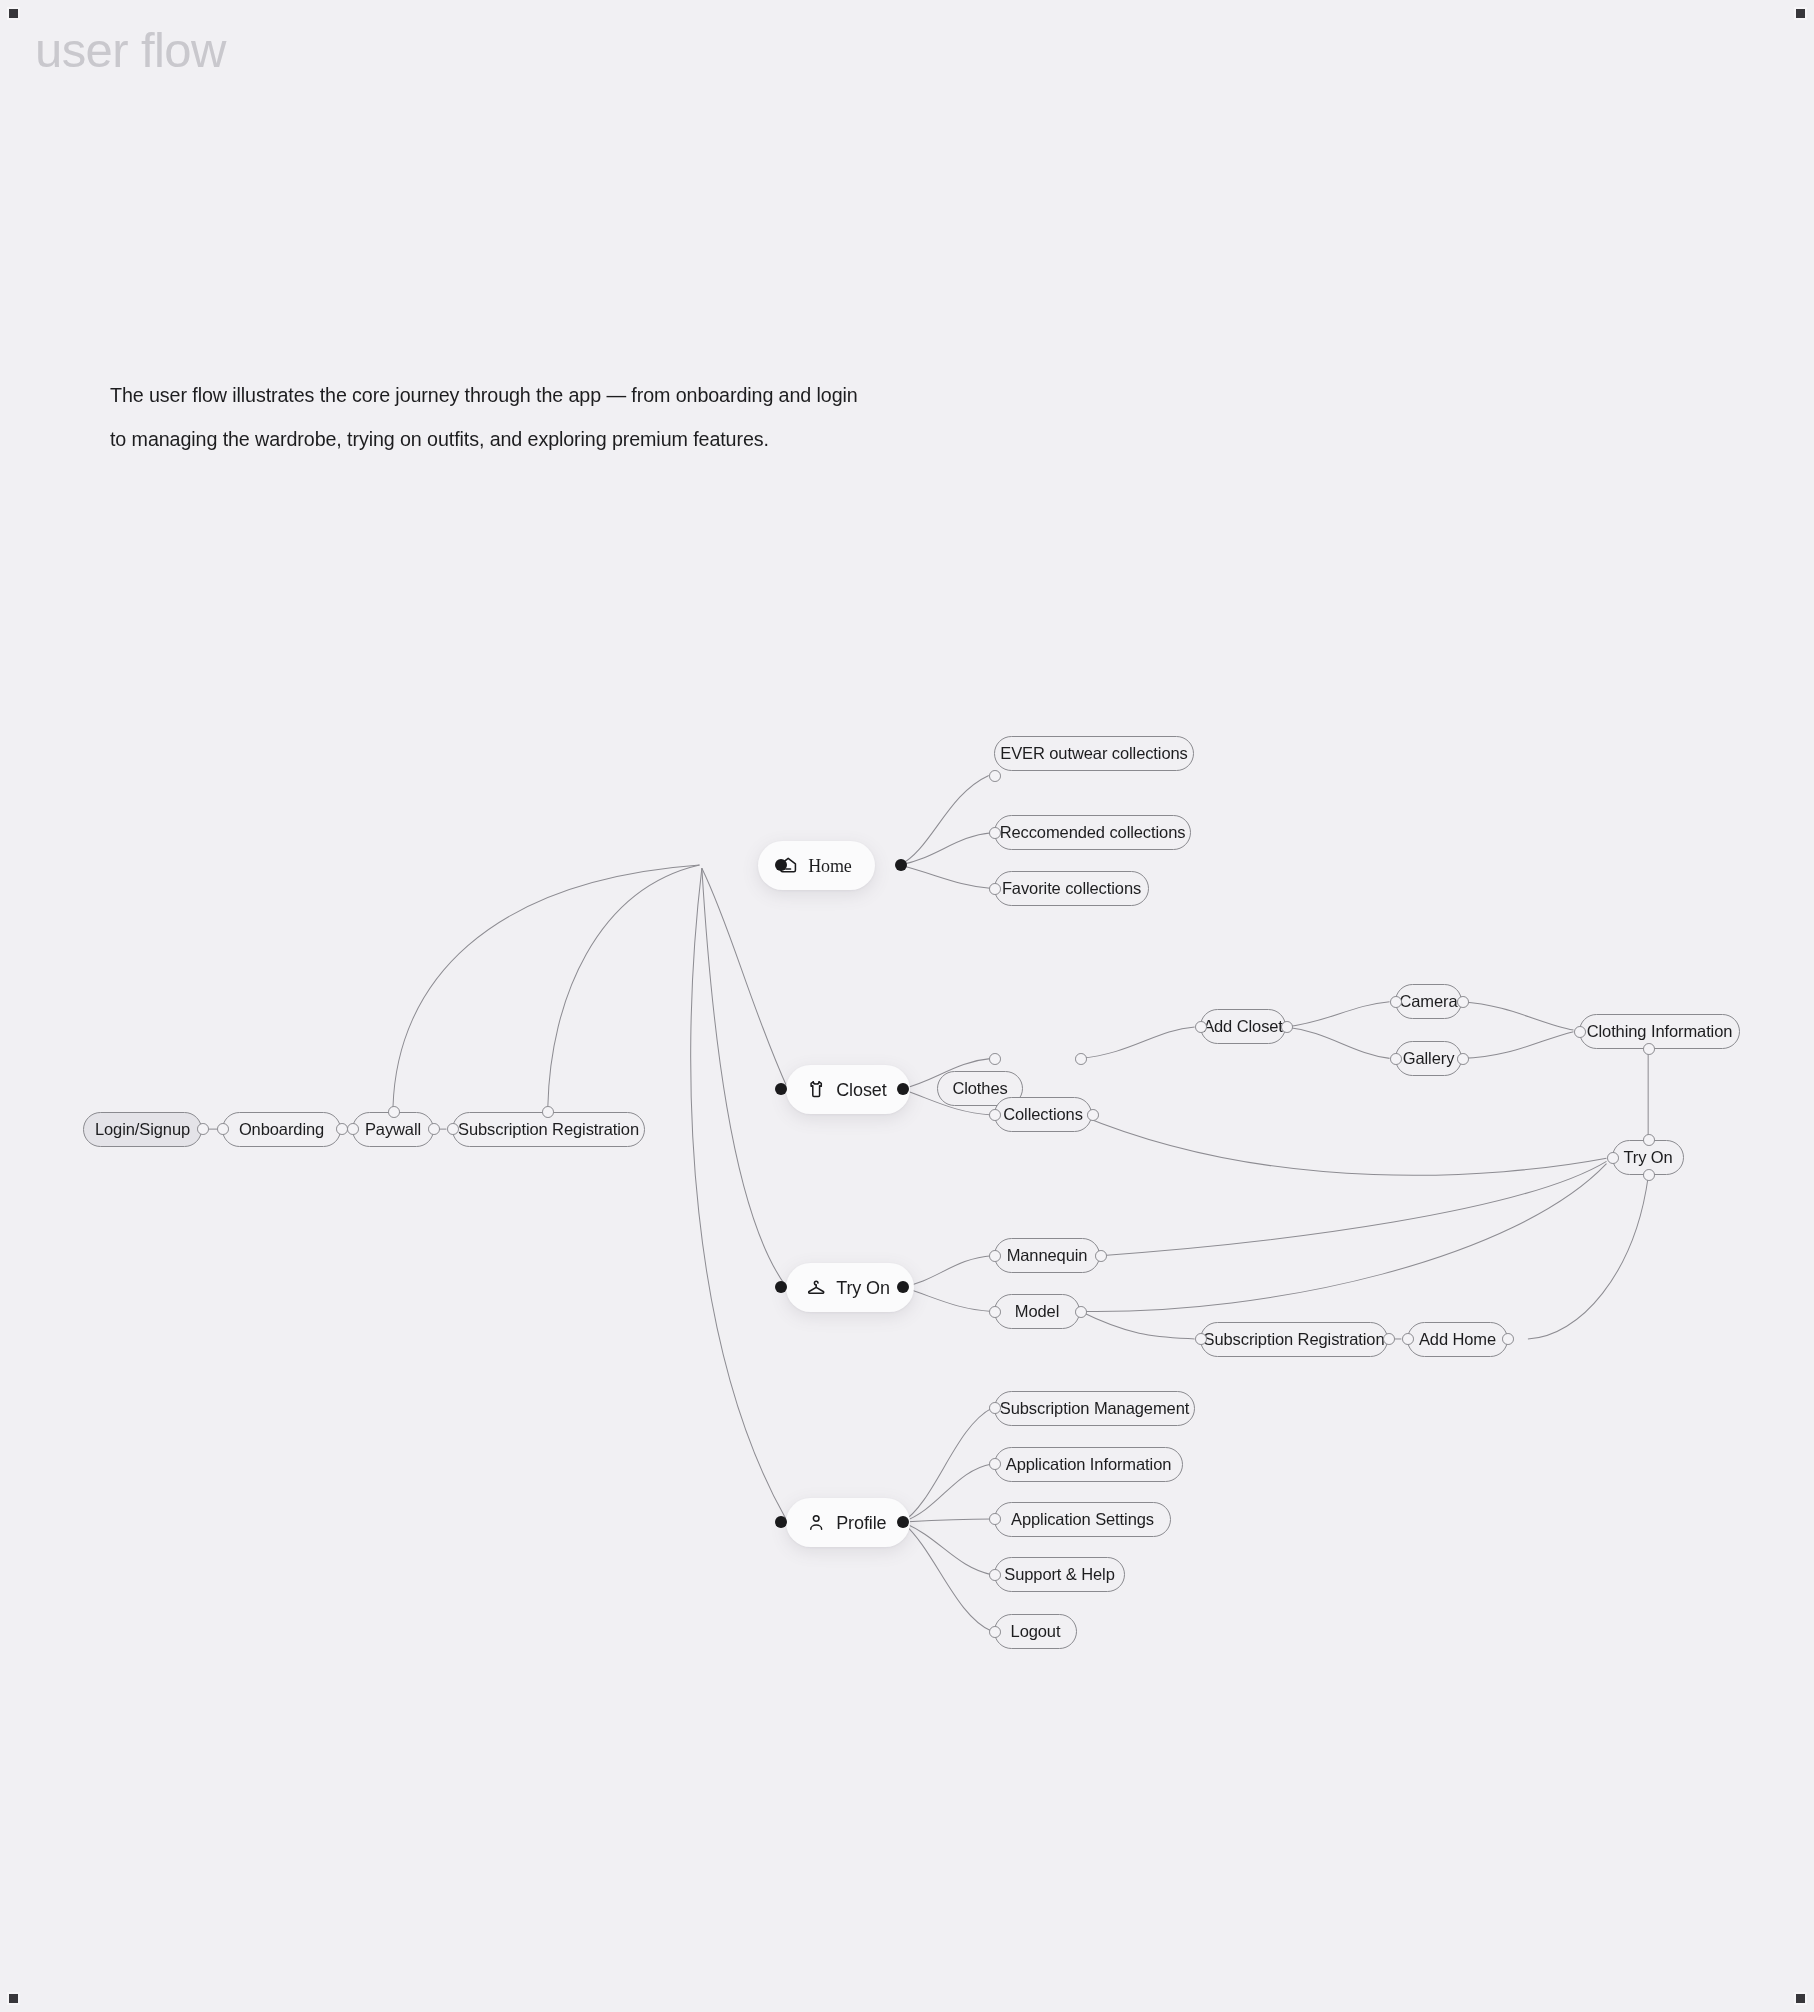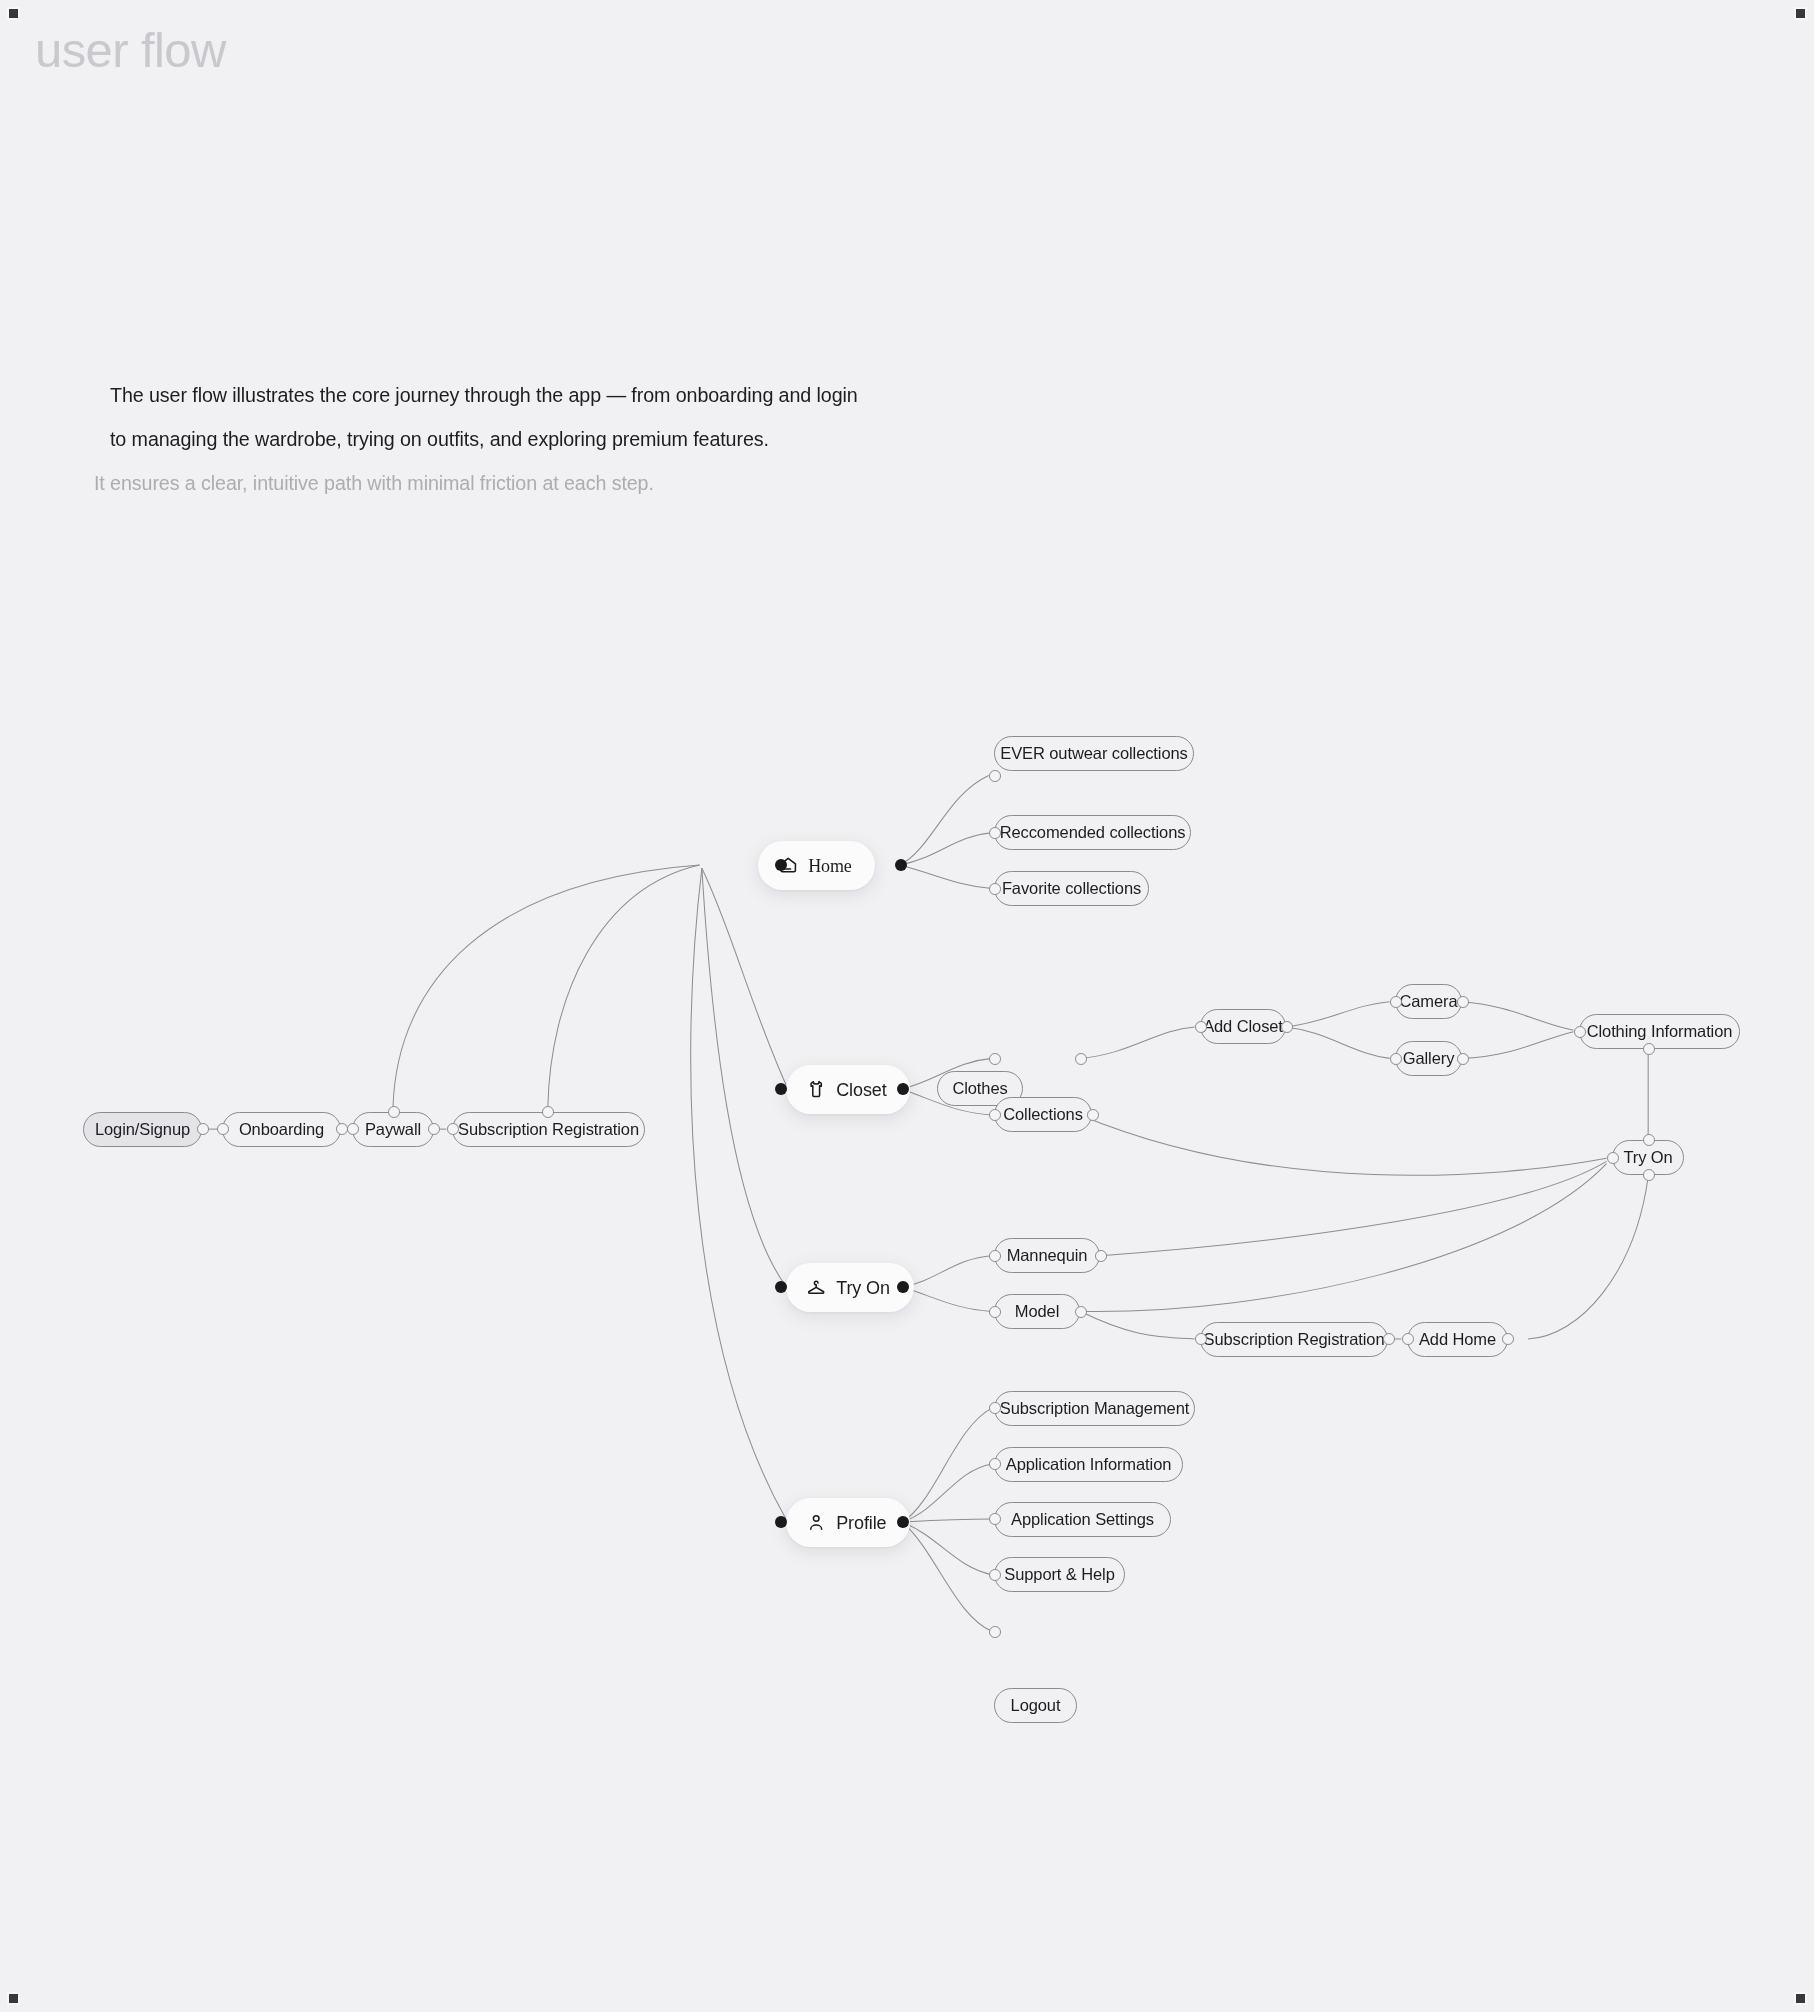--- a/index.html
+++ b/index.html
@@ -149,21 +149,20 @@
 <div class="corner-marker corner-tl"></div>
 <div class="corner-marker corner-tr"></div>
 <div class="corner-marker corner-bl"></div>
 <div class="corner-marker corner-br"></div>
 
 <div id="page-title">user flow</div>
 
 <div id="intro-block">
   <p class="line-primary">The user flow illustrates the core journey through the app — from onboarding and login</p>
   <p class="line-primary">to managing the wardrobe, trying on outfits, and exploring premium features.</p>
-  <p class="line-secondary">It ensures a clear, intuitive path with minimal friction at each step.</p>
 </div>
 
 <div id="flow-canvas">
 
   <svg id="edge-layer" width="1814" height="2013" viewBox="0 0 2308 2560">
     <g fill="none" stroke="#8d8c92" stroke-width="1.3">
 
       <path d="M 258 1436 L 283 1436"></path>
       <path d="M 435 1436 L 448 1436"></path>
       <path d="M 552 1436 L 568 1436"></path>
@@ -383,19 +382,19 @@
   <div class="node pill" style="left:994px; top:1502px; width:177px;">
     <span class="node-label">Application Settings</span>
   </div>
   <div class="handle hollow" style="left:989px; top:1513px;"></div>
 
   <div class="node pill" style="left:994px; top:1557px; width:131px;">
     <span class="node-label">Support &amp; Help</span>
   </div>
   <div class="handle hollow" style="left:989px; top:1569px;"></div>
 
-  <div class="node pill" style="left:994px; top:1688px; width:83px;text-align:center;">
+  <div class="node pill" style="left:994px; top:1614px; width:83px;text-align:center;">
     <span class="node-label">Logout</span>
   </div>
   <div class="handle hollow" style="left:989px; top:1626px;"></div>
 
 </div>
 
 
 </body></html>

